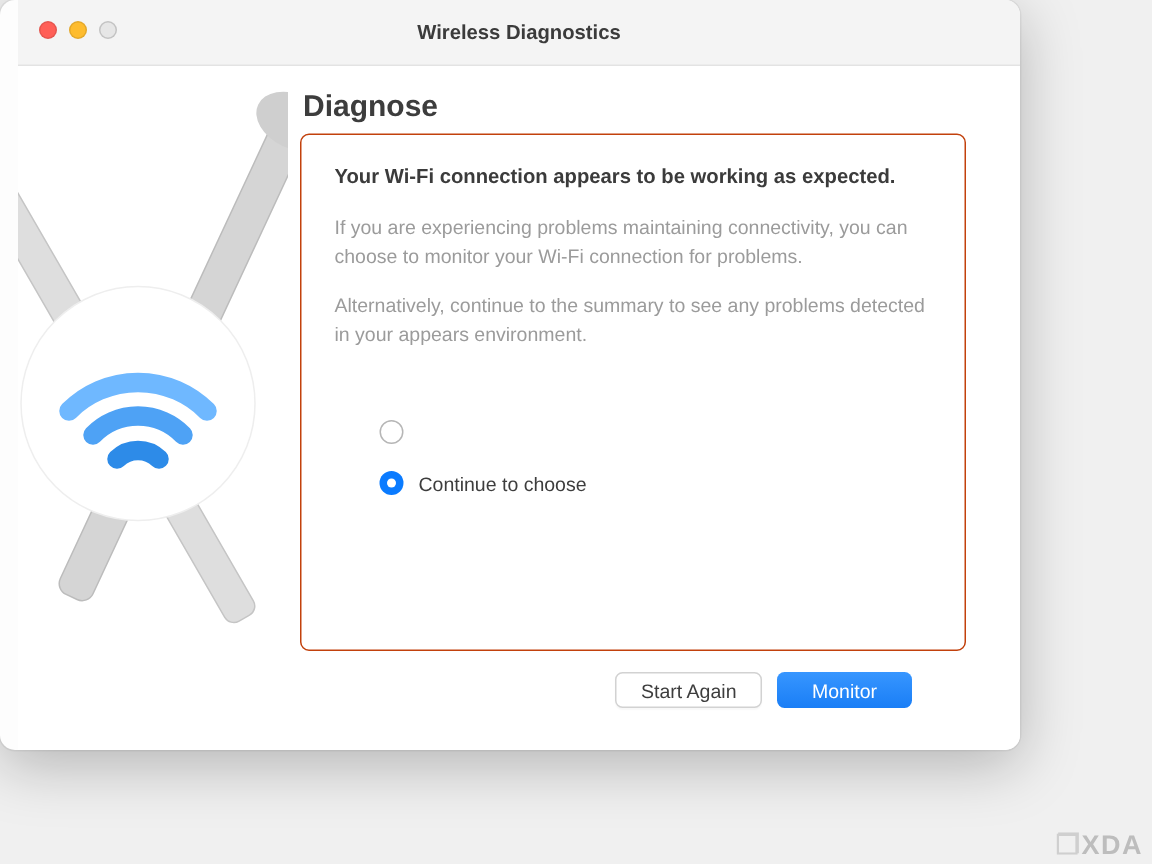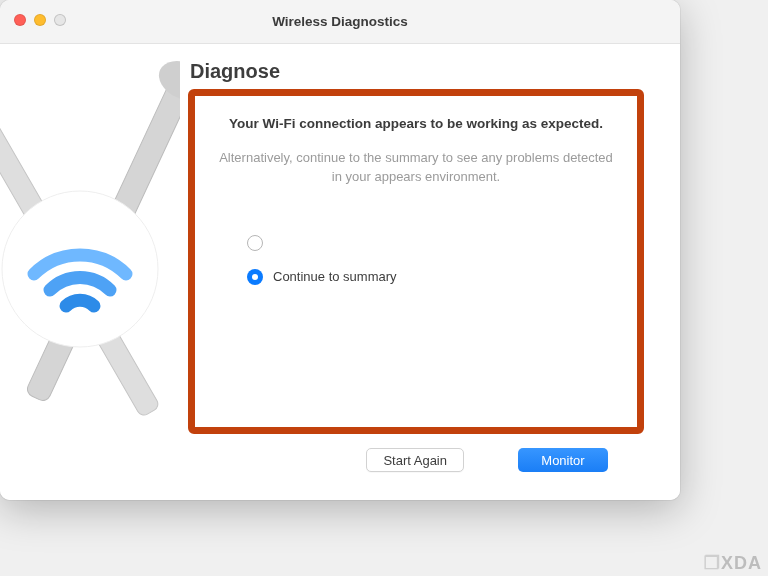--- a/index.html
+++ b/index.html
@@ -15,20 +15,21 @@
     .window {
       width: 680px;
       height: 500px;
       background: #fdfdfd;
       border-radius: 10px;
       box-shadow: 0 10px 40px rgba(0,0,0,0.25), 0 0 0 1px rgba(0,0,0,0.05);
       overflow: hidden;
       display: flex;
       flex-direction: column;
       position: relative;
+      padding-left: 12px;
     }
     .titlebar {
       height: 44px;
       background: #f4f4f4;
       border-bottom: 1px solid #e3e3e3;
       display: flex;
       align-items: center;
       position: relative;
       flex-shrink: 0;
     }
@@ -80,26 +81,25 @@
       flex-direction: column;
     }
     .section-heading {
       font-size: 20px;
       font-weight: 700;
       color: #3d3d3d;
       margin: 6px 0 6px 2px;
     }
     .panel {
       flex: 1;
-      border: 7px solid #c2410c;
+      border: 1px solid #c2410c;
       border-radius: 6px;
       padding: 20px 22px;
       background: #ffffff;
       overflow: hidden;
-      text-align: center;
     }
     .status-headline {
       font-size: 13.5px;
       font-weight: 700;
       color: #3b3b3b;
       margin-bottom: 18px;
     }
     .para {
       font-size: 13px;
       color: #9b9b9b;
@@ -154,21 +154,20 @@
       height: 24px;
       min-width: 90px;
       padding: 0 16px;
       border-radius: 5px;
       font-size: 13px;
       display: flex;
       align-items: center;
       justify-content: center;
       cursor: pointer;
       user-select: none;
-      margin-left: 44px;
     }
     .btn-secondary {
       background: #ffffff;
       border: 1px solid #d2d2d2;
       color: #3d3d3d;
       box-shadow: 0 1px 1px rgba(0,0,0,0.03);
     }
     .btn-primary {
       background: linear-gradient(#3796ff, #1a7ef6);
       color: #fff;
@@ -225,31 +224,32 @@
             <path d="M -14 26 a 20 20 0 0 1 28 0" fill="none" stroke="#2d8be8" stroke-width="13" stroke-linecap="round"></path>
           </g>
         </svg>
       </div>
 
       <div class="content">
         <div class="section-heading">Diagnose</div>
 
         <div class="panel">
           <div class="status-headline">Your Wi-Fi connection appears to be working as expected.</div>
+          <div class="para">If you are experiencing problems maintaining connectivity, you can choose to monitor your Wi-Fi connection for problems.</div>
           <div class="para">Alternatively, continue to the summary to see any problems detected in your appears environment.</div>
 
           <div class="radio-group">
             <div class="radio-row">
               <div class="radio-outer"></div>
             </div>
             <div class="radio-row">
               <div class="radio-outer selected">
                   <div class="radio-inner"></div>
                 </div>
-              <div class="radio-label">Continue to summary</div>
+              <div class="radio-label">Continue to choose</div>
             </div>
           </div>
         </div>
 
         <div class="button-row">
           <div class="btn btn-secondary">Start Again</div>
           <div class="btn btn-primary">Monitor</div>
         </div>
       </div>
     </div>

